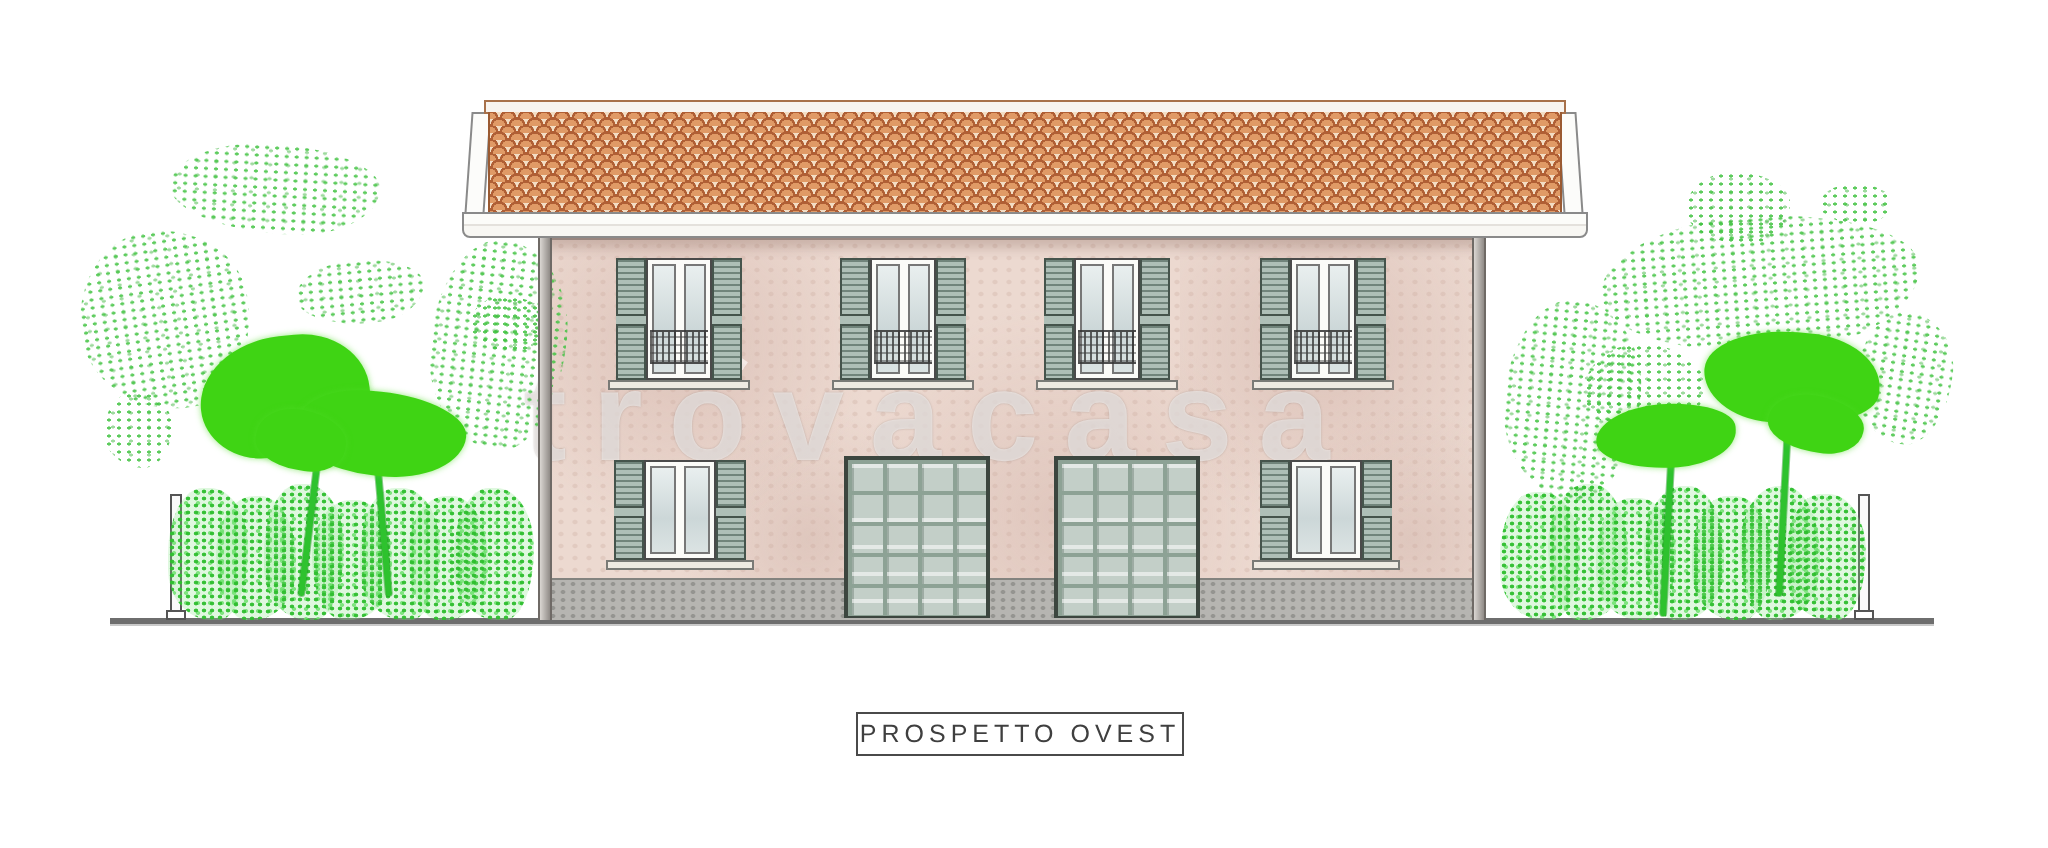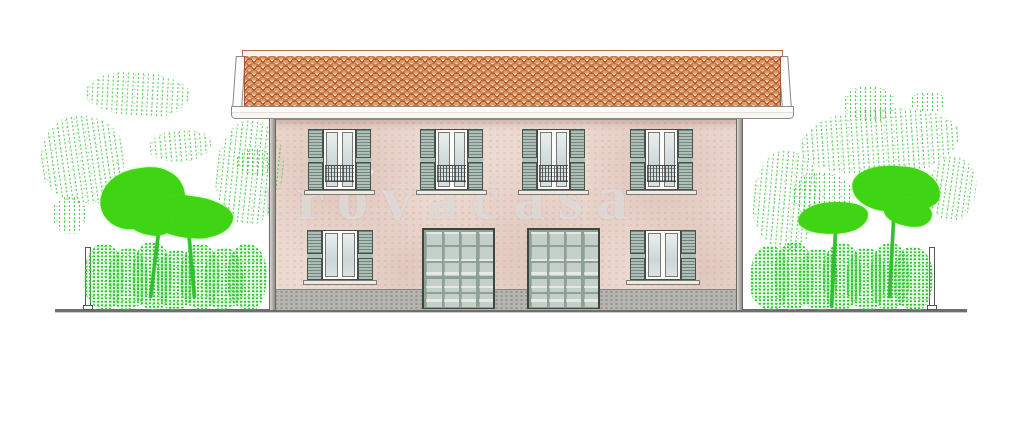--- a/index.html
+++ b/index.html
@@ -98,23 +98,23 @@
   .canopy { position:absolute; z-index:2; background:var(--foliage-solid,#3fd414);
     box-shadow:0 0 3px rgba(80,220,40,.6); }
   .foliage { position:absolute; z-index:2; opacity:.95;
     background-image:
       radial-gradient(rgba(66,195,66,.9) .8px, rgba(0,0,0,0) 1.2px),
       radial-gradient(rgba(50,175,50,.5) .8px, rgba(0,0,0,0) 1.2px);
     background-size:5px 4px, 9px 7px;
     border-radius:46% 54% 42% 58% / 52% 44% 56% 48%; }
 
   
-  .watermark { position:absolute; left:262px; top:166px; z-index:2; white-space:nowrap;
+  .watermark { position:absolute; left:262px; top:176px; z-index:2; white-space:nowrap;
     font-weight:bold; font-size:64px; line-height:64px; letter-spacing:13px;
-    color:rgba(255,255,255,.55); text-shadow:0 0 1px rgba(145,132,126,.55);font-family:Liberation Serif, serif; }
+    color:rgba(255,255,255,.55); text-shadow:0 0 1px rgba(145,132,126,.55); }
   .wm-roof { position:absolute; left:64px; top:-9px; width:48px; height:18px; }
 
   
   .title-box { position:absolute; left:428px; top:356px; width:164px; height:22px; z-index:4;
     background:#ffffff; border:1px solid #4a4a4a;
     display:flex; align-items:center; justify-content:center; }
   .title-label { font-size:12.5px; letter-spacing:2.5px; color:var(--title-text,#3f3f3f); }
 </style>
 </head>
 <body>
@@ -247,14 +247,17 @@
   <div class="foliage" style="left:752px;top:150px;width:68px;height:100px;transform:rotate(5deg)"></div>
   <div class="foliage" style="left:800px;top:108px;width:160px;height:68px;transform:rotate(-4deg)"></div>
   <div class="foliage" style="left:843px;top:86px;width:52px;height:36px"></div>
   <div class="foliage" style="left:910px;top:92px;width:36px;height:20px"></div>
   <div class="foliage" style="left:928px;top:156px;width:48px;height:66px;transform:rotate(8deg)"></div>
   <div class="foliage" style="left:792px;top:172px;width:60px;height:46px"></div>
   <div class="canopy" style="left:798px;top:202px;width:70px;height:32px;border-radius:50% 55% 45% 60%/55% 45% 55% 50%;transform:rotate(-4deg)"></div>
   <div class="canopy" style="left:852px;top:166px;width:88px;height:46px;border-radius:55% 45% 58% 42%/52% 58% 44% 56%;transform:rotate(5deg)"></div>
   <div class="canopy" style="left:884px;top:198px;width:48px;height:28px;border-radius:48% 56% 44% 52%/55% 48% 52% 45%;transform:rotate(10deg)"></div>
 
+  <div class="title-box">
+    <span class="title-label">PROSPETTO OVEST</span>
+  </div>
 
 </div>
 
 </body></html>

